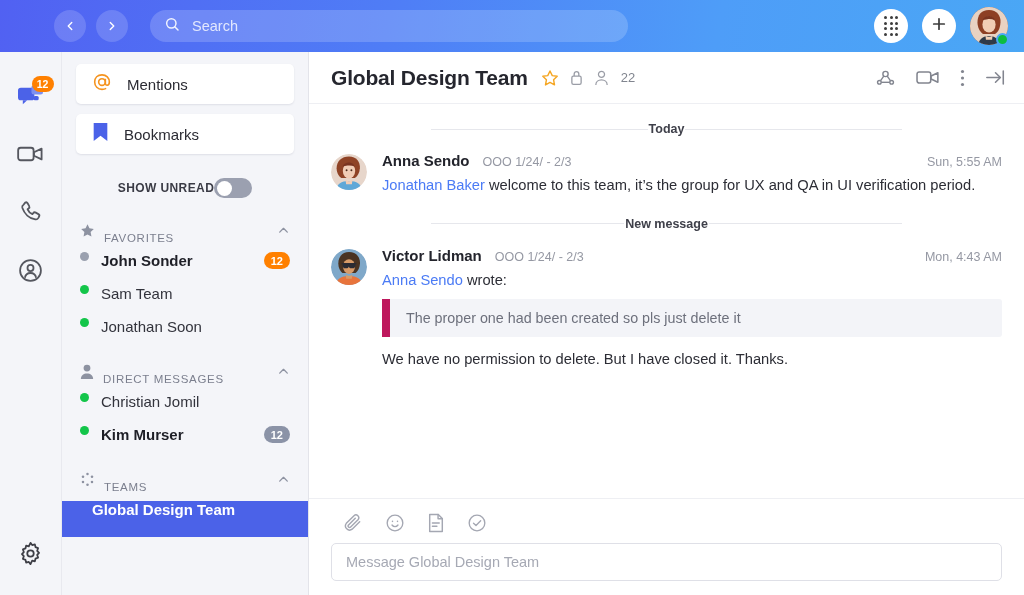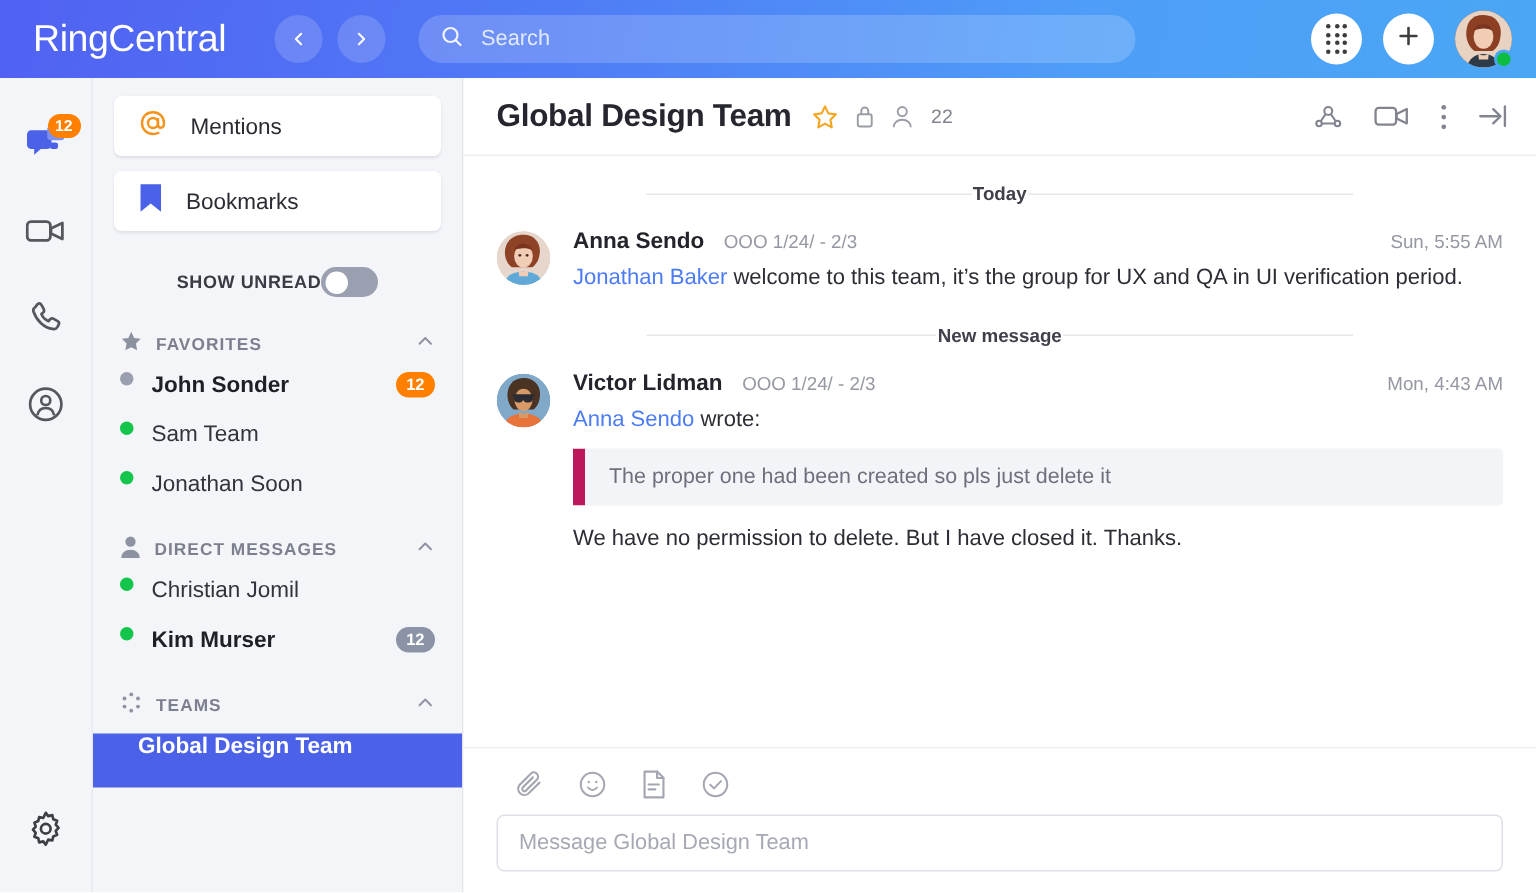--- a/index.html
+++ b/index.html
@@ -96,21 +96,21 @@
   }
   .toggle i {
     position: absolute; top: 2.5px; left: 3px; width: 15px; height: 15px;
     border-radius: 50%; background: #fff; display: block;
   }
   .section {
     display: flex; align-items: center; gap: 9px;
     padding: 10px 18px 8px 18px; cursor: pointer;
   }
   .section-title {
-    font-size: 11.5px; font-weight: bold; letter-spacing: 0.7px; color: #7b7f8e; flex: 1;
+    font-size: 11.5px; font-weight: normal; letter-spacing: 0.7px; color: #7b7f8e; flex: 1; margin-top: 12px;
   }
   .row {
     display: flex; align-items: flex-start; height: 33px;
     padding: 0 18px 0 18px; gap: 12px; cursor: pointer;
   }
   .dot { width: 9px; height: 9px; border-radius: 50%; flex: 0 0 9px; }
   .dot.green { background: #13c54a; }
   .dot.gray { background: #9aa0af; }
   .row-name { font-size: 15px; color: #32333c; flex: 1; }
   .row.unread .row-name { font-weight: bold; color: #1e1f27; }
@@ -172,21 +172,20 @@
     background: transparent;
   }
   .comp-input::placeholder { color: #a6a9b4; }
 </style>
 </head>
 <body>
 
 <div class="app">
 
   <div class="topbar">
-    <div class="brand">RingCentral</div>
 
     <div class="navbtns">
       <div class="navbtn">
         <span>
           <svg width="14" height="14" viewBox="0 0 24 24" fill="none" stroke="#fff" stroke-width="2.4" stroke-linecap="round" stroke-linejoin="round">
               <polyline points="15 18 9 12 15 6"></polyline>
             </svg>
         </span>
       </div>
       <div class="navbtn">

